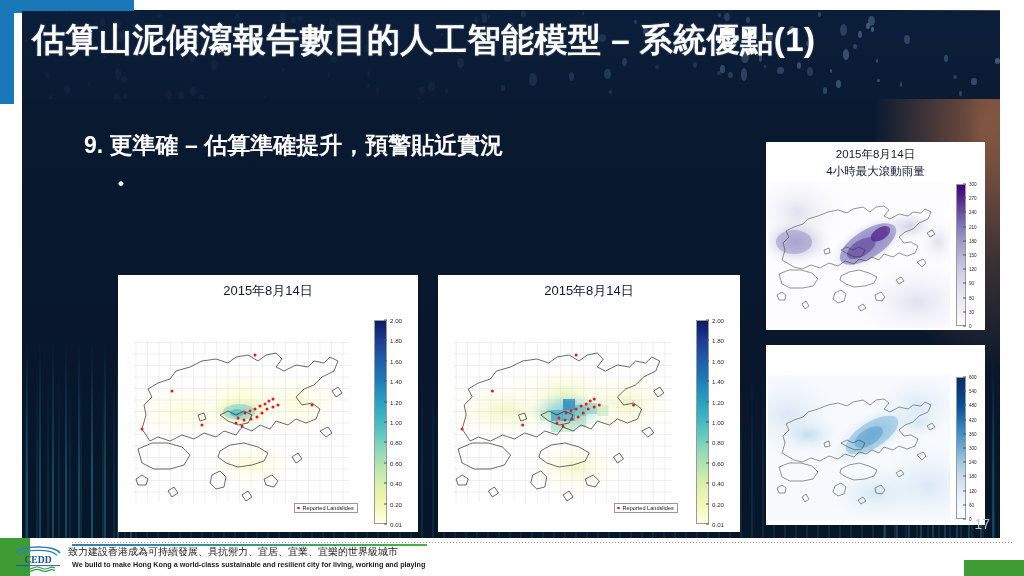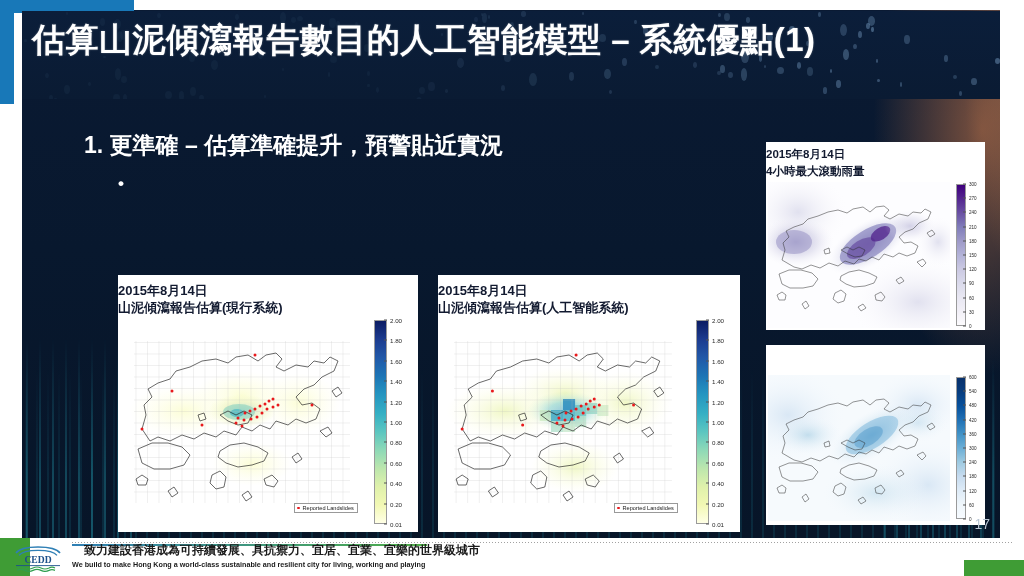--- a/index.html
+++ b/index.html
@@ -76,21 +76,21 @@
     position:absolute;left:118px;top:174px;font-size:17px;color:#ffffff;font-weight:bold;
   }
   .bullet-txt{
     position:absolute;left:160px;top:168px;width:580px;
     font-size:20px;font-weight:bold;color:#ffffff;line-height:1.42;
   }
 
   
   .panel{position:absolute;background:#ffffff;box-sizing:border-box;overflow:hidden;}
   .pnl-title{
-    text-align:left;color:#121a30;font-weight:bold;line-height:1.22;
+    text-align:center;color:#121a30;font-weight:normal;line-height:1.22;
     white-space:nowrap;
   }
 
   
   .mapwrap{position:absolute;overflow:hidden;}
   .mapsvg{display:block;width:100%;height:100%;}
 
   
   .cbar{position:absolute;}
   .cbar .bar{position:absolute;left:0;top:0;width:100%;height:100%;border:1px solid #9a9a9a;box-sizing:border-box;}
@@ -113,21 +113,21 @@
 
   
   .footer{position:absolute;left:0;bottom:0;width:1024px;height:38px;background:#ffffff;}
   .green-l{position:absolute;left:0;bottom:0;width:30px;height:38px;background:#3f9c35;}
   .green-r{position:absolute;right:0;bottom:0;width:60px;height:16px;background:#3f9c35;}
   .cedd{position:absolute;left:12px;bottom:4px;width:52px;height:30px;}
   .foot-rule{position:absolute;left:72px;bottom:30px;width:355px;height:2px;
     background:linear-gradient(90deg,#2f7fb5,#4fae46);}
   .foot-dots{position:absolute;left:72px;bottom:33px;width:940px;height:1px;
     background:repeating-linear-gradient(90deg,#8a8a8a 0 1px,transparent 1px 3px);opacity:.8;}
-  .foot-cn{position:absolute;left:84px;bottom:17px;font-size:12px;color:#1b1b1b;font-weight:bold;white-space:nowrap;}
+  .foot-cn{position:absolute;left:68px;bottom:17px;font-size:10px;color:#1b1b1b;font-weight:normal;white-space:nowrap;}
   .foot-en{position:absolute;left:72px;bottom:7px;font-size:7.2px;color:#1b1b1b;font-weight:bold;white-space:nowrap;}
 
   .pageno{
     position:absolute;right:34px;bottom:44px;font-size:14px;color:#b9c6d4;font-weight:normal;
   }
 </style>
 </head>
 <body>
 
 <div class="slide">
@@ -259,26 +259,25 @@
         <div class="bok" style="width: 6.05168px; height: 6.73974px; left: 948.877px; top: 67.0958px; opacity: 0.344;"></div>
         <div class="bok" style="width: 3.87343px; height: 7.35323px; left: 100.694px; top: 83.2732px; opacity: 0.06;"></div>
         <div class="bok" style="width: 7.05253px; height: 11.1019px; left: 30.0386px; top: 87.4917px; opacity: 0.06;"></div>
         <div class="bok" style="width: 2.76552px; height: 4.2394px; left: 66.2555px; top: 70.707px; opacity: 0.06;"></div>
         <div class="bok" style="width: 6.80892px; height: 7.83243px; left: 142.921px; top: 79.7371px; opacity: 0.06;"></div>
         <div class="bok" style="width: 6.93339px; height: 7.09773px; left: 754.759px; top: 56.256px; opacity: 0.283;"></div>
       </div>
   </div>
   <div class="title-txt">估算山泥傾瀉報告數目的人工智能模型 – 系統優點(1)</div>
 
-  <div class="num-line">1. 更準確 – 估算準確提升，預警貼近實況</div>
+  <div class="num-line">9. 更準確 – 估算準確提升，預警貼近實況</div>
   <div class="bullet-dot">•</div>
 
   <div class="panel" style="left:118px;top:275px;width:300px;height:257px;">
     <div class="pnl-title" style="position:absolute;left:0;top:8px;width:100%;font-size:13px;">2015年8月14日</div>
-    <div class="pnl-title" style="position:absolute;left:0;top:25px;width:100%;font-size:13px;">山泥傾瀉報告估算(現行系統)</div>
 
     <div class="mapwrap" style="left:6px;top:44px;width:238px;height:206px;">
       <svg class="mapsvg" viewBox="0 0 238 206" preserveAspectRatio="none">
         <defs>
 
           <radialGradient id="g1a" cx="50%" cy="50%" r="50%">
             <stop offset="0%" stop-color="#a8d8c8" stop-opacity=".75"></stop>
             <stop offset="55%" stop-color="#e8f0b8" stop-opacity=".55"></stop>
             <stop offset="100%" stop-color="#f7fcb9" stop-opacity="0"></stop>
           </radialGradient>
@@ -397,21 +396,20 @@
           <div class="tkm" style="top: 90%;"></div>
           <div class="tk" style="top: 90%;">0.20</div>
           <div class="tkm" style="top: 100%;"></div>
           <div class="tk" style="top: 100%;">0.01</div>
         </div>
     </div>
   </div>
 
   <div class="panel" style="left:438px;top:275px;width:302px;height:257px;">
     <div class="pnl-title" style="position:absolute;left:0;top:8px;width:100%;font-size:13px;">2015年8月14日</div>
-    <div class="pnl-title" style="position:absolute;left:0;top:25px;width:100%;font-size:13px;">山泥傾瀉報告估算(人工智能系統)</div>
 
     <div class="mapwrap" style="left:6px;top:44px;width:240px;height:206px;">
       <svg class="mapsvg" viewBox="0 0 238 206" preserveAspectRatio="none">
         <defs>
           <radialGradient id="g2a" cx="50%" cy="50%" r="50%">
             <stop offset="0%" stop-color="#2b8cbe" stop-opacity=".9"></stop>
             <stop offset="45%" stop-color="#41b6c4" stop-opacity=".7"></stop>
             <stop offset="100%" stop-color="#c7e9b4" stop-opacity="0"></stop>
           </radialGradient>
           <radialGradient id="g2b" cx="50%" cy="50%" r="50%">

